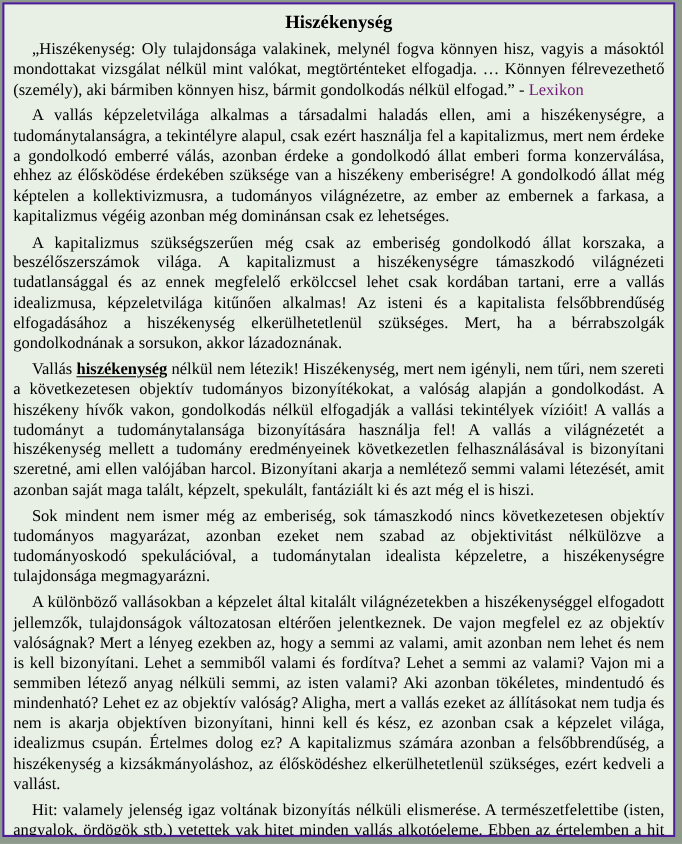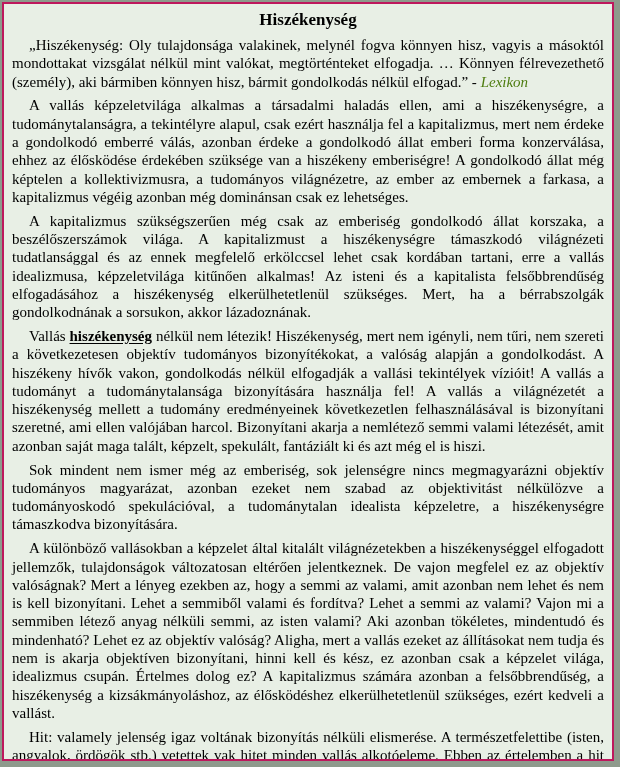--- a/index.html
+++ b/index.html
@@ -10,21 +10,21 @@
     background: #8e9a8c;
     overflow: hidden;
   }
   .page {
     position: absolute;
     left: 2px;
     top: 2px;
     width: 612px;
     height: 759px;
     box-sizing: border-box;
-    border: 2px solid #be185d;
+    border: 2px solid #4c1d95;
     background: #e8efe5;
     font-family: "Liberation Serif", "DejaVu Serif", serif;
     color: #000000;
     padding: 2px 8px 20px 8px;
     overflow: hidden;
   }
   .doc-title {
     font-size: 17px;
     font-weight: bold;
     text-align: center;
@@ -36,33 +36,32 @@
     line-height: 18.3px;
     text-align: justify;
     text-indent: 17px;
     margin: 0 0 5.5px 0;
   }
   .r-n { font-weight: normal; }
   .r-b { font-weight: normal; }
   .r-u { text-underline-offset: 2px; }
   .r-bu { font-weight: bold; text-decoration: underline; text-underline-offset: 2px; }
   a.r-link {
-    color: #4d7c0f;
-    font-style: italic;
+    color: #701a75;
     text-decoration: none;
     cursor: pointer;
   }
 </style>
 </head>
 <body>
 
 <div class="page">
   <div class="doc-title">Hiszékenység</div>
   <div id="doc-body">
       <p class="para"><span class="r-b">„Hiszékenység:</span><span class="r-n"> Oly tulajdonsága valakinek, melynél fogva könnyen hisz, vagyis a másoktól mondottakat vizsgálat nélkül mint valókat, megtörténteket elfogadja. … Könnyen félrevezethető (személy), aki bármiben könnyen hisz, bármit gondolkodás nélkül elfogad.” - </span><a class="r-link" href="#">Lexikon</a></p>
       <p class="para"><span class="r-b">A vallás képzeletvilága alkalmas a társadalmi haladás ellen</span><span class="r-n">, ami a </span><span class="r-u">hiszékenységre</span><span class="r-n">, a tudománytalanságra, a tekintélyre alapul, csak ezért használja fel a kapitalizmus, mert nem érdeke a gondolkodó emberré válás, azonban érdeke a gondolkodó állat emberi forma konzerválása, ehhez az élősködése érdekében szüksége van a </span><span class="r-u">hiszékeny</span><span class="r-n"> emberiségre! A gondolkodó állat még képtelen a kollektivizmusra, a tudományos világnézetre, az ember az embernek a farkasa, a kapitalizmus végéig azonban még dominánsan csak ez lehetséges.</span></p>
       <p class="para"><span class="r-n">A kapitalizmus szükségszerűen még csak az emberiség gondolkodó állat korszaka, a beszélőszerszámok világa. A kapitalizmust a </span><span class="r-u">hiszékenységre</span><span class="r-n"> támaszkodó világnézeti tudatlansággal és az ennek megfelelő erkölccsel lehet csak kordában tartani, erre a vallás idealizmusa, képzeletvilága kitűnően alkalmas! Az isteni és a kapitalista felsőbbrendűség elfogadásához a </span><span class="r-u">hiszékenység</span><span class="r-n"> elkerülhetetlenül szükséges. Mert, ha a bérrabszolgák gondolkodnának a sorsukon, akkor lázadoznának.</span></p>
       <p class="para"><span class="r-b">Vallás </span><span class="r-bu">hiszékenység</span><span class="r-b"> nélkül nem létezik! </span><span class="r-u">Hiszékenység</span><span class="r-n">, mert nem igényli, nem tűri, nem szereti a következetesen objektív tudományos bizonyítékokat, a valóság alapján a gondolkodást. A </span><span class="r-u">hiszékeny</span><span class="r-n"> hívők vakon, gondolkodás nélkül elfogadják a vallási tekintélyek vízióit! A vallás a tudományt a tudománytalansága bizonyítására használja fel! A vallás a világnézetét a hiszékenység mellett a tudomány eredményeinek következetlen felhasználásával is bizonyítani szeretné, ami ellen valójában harcol. Bizonyítani akarja a nemlétező semmi valami létezését, amit azonban saját maga talált, képzelt, spekulált, fantáziált ki és azt még el is hiszi.</span></p>
-      <p class="para"><span class="r-n">Sok mindent nem ismer még az emberiség, sok jelenségre nincs megmagyarázni objektív tudományos magyarázat, azonban ezeket nem szabad az objektivitást nélkülözve a tudományoskodó spekulációval, a tudománytalan idealista képzeletre, a </span><span class="r-u">hiszékenységre</span><span class="r-n"> támaszkodva bizonyítására.</span></p>
+      <p class="para"><span class="r-n">Sok mindent nem ismer még az emberiség, sok támaszkodó nincs következetesen objektív tudományos magyarázat, azonban ezeket nem szabad az objektivitást nélkülözve a tudományoskodó spekulációval, a tudománytalan idealista képzeletre, a </span><span class="r-u">hiszékenységre</span><span class="r-n"> tulajdonsága megmagyarázni.</span></p>
       <p class="para"><span class="r-n">A különböző vallásokban a képzelet által kitalált világnézetekben a </span><span class="r-u">hiszékenységgel</span><span class="r-n"> elfogadott jellemzők, tulajdonságok változatosan eltérően jelentkeznek. De vajon megfelel ez az objektív valóságnak? Mert a lényeg ezekben az, hogy a semmi az valami, amit azonban nem lehet és nem is kell bizonyítani. Lehet a semmiből valami és fordítva? Lehet a semmi az valami? Vajon mi a semmiben létező anyag nélküli semmi, az isten valami? Aki azonban tökéletes, mindentudó és mindenható? Lehet ez az objektív valóság? Aligha, mert a vallás ezeket az állításokat nem tudja és nem is akarja objektíven bizonyítani, </span><span class="r-u">hinni</span><span class="r-n"> kell és kész, ez azonban csak a képzelet világa, idealizmus csupán. Értelmes dolog ez? A kapitalizmus számára azonban a felsőbbrendűség, a </span><span class="r-u">hiszékenység</span><span class="r-n"> a kizsákmányoláshoz, az élősködéshez elkerülhetetlenül szükséges, ezért kedveli a vallást.</span></p>
       <p class="para"><span class="r-b">Hit:</span><span class="r-n"> valamely jelenség igaz voltának bizonyítás nélküli elismerése. A természetfelettibe (isten, angyalok, ördögök stb.) vetettek vak hitet minden vallás alkotóeleme. Ebben az értelemben a hit nem különbözik a babonától. A vallási hit ellentétben áll a tudással. Mindamellett sok idealista filozófus próbálja összebékíteni a hitet és a tudást, vagy a hitet a tudás helyébe állítani (Fideizmus). Köznapi értelemben a hit olyan tudományos következtetésekbe, hipotézisekbe vetett meggyőződés, amelyeket az adott pillanatban még nem lehet kísérleti úton bizonyítani. Az ilyen hit a már elért és gyakorlatban kipróbált tudásra épül. - </span></p>
     </div>
 </div>
 
 </body></html>

